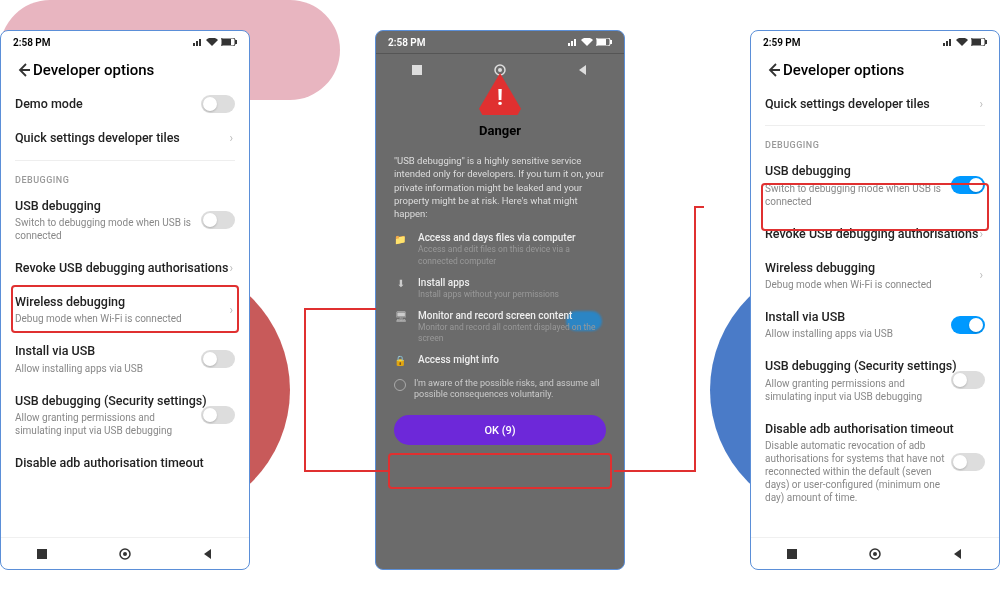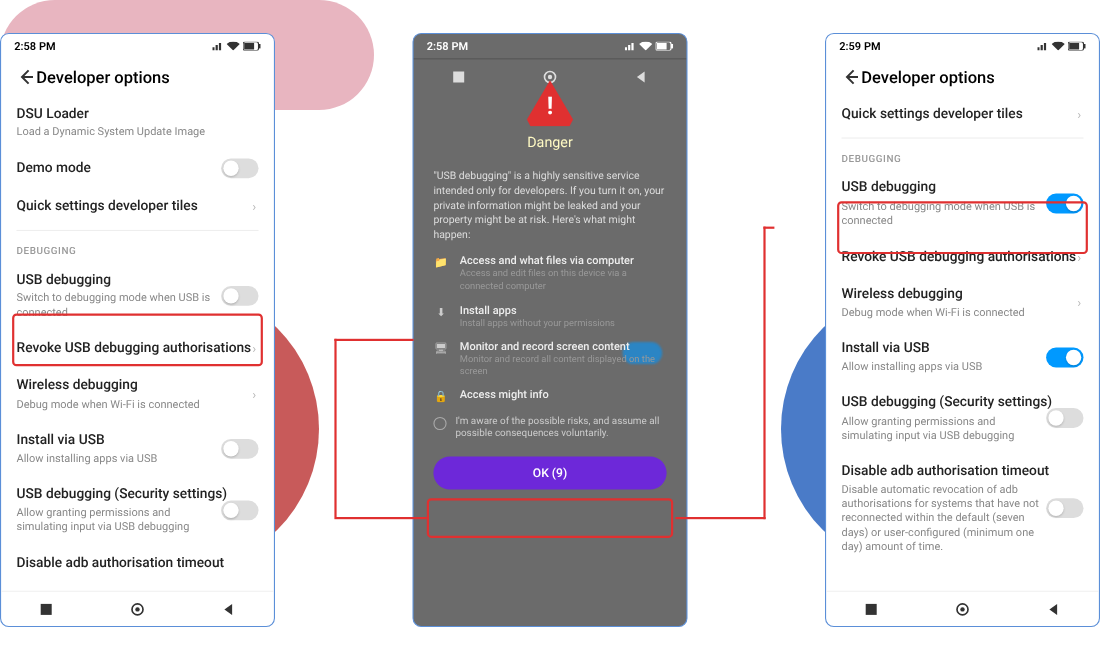--- a/index.html
+++ b/index.html
@@ -30,21 +30,21 @@
 .chevron{position:absolute;right:2px;top:50%;transform:translateY(-50%);color:#bbb;font-size:12px}
 .navbar{height:32px;display:flex;justify-content:space-around;align-items:center;border-top:1px solid #f0f0f0}
 .dark .navbar{border-top:1px solid #555}
 .nav-btn{width:14px;height:14px}
 .highlight{border:2px solid #E03030;border-radius:4px;position:absolute;pointer-events:none;z-index:5}
 .connector{position:absolute;background:#E03030;z-index:3}
 
 .dialog-overlay{position:absolute;inset:22px 0 32px 0;display:flex;flex-direction:column;align-items:center;padding:20px 18px 10px}
 .warn-icon{width:42px;height:42px;background:#E03030;border-radius:4px;position:relative;clip-path:polygon(50% 0,100% 85%,92% 100%,8% 100%,0 85%);display:flex;align-items:center;justify-content:center;margin-bottom:8px}
 .warn-icon span{color:#fff;font-size:22px;font-weight:700;margin-top:6px}
-.dialog-title{color:#fef9c3;font-size:13px;font-weight:400;margin-bottom:16px}
+.dialog-title{color:#000000;font-size:13px;font-weight:700;margin-bottom:16px}
 .dialog-text{color:#ddd;font-size:9.5px;line-height:1.4;margin-bottom:12px}
 .risk-item{display:flex;gap:10px;margin-bottom:10px;align-items:flex-start}
 .risk-icon{width:14px;height:14px;flex-shrink:0;display:flex;align-items:center;justify-content:center;color:#ccc;font-size:10px}
 .risk-title{color:#eee;font-size:10px;font-weight:500}
 .risk-sub{color:#999;font-size:8.5px;line-height:1.3;margin-top:1px}
 .checkbox-row{display:flex;gap:8px;align-items:flex-start;margin-top:8px}
 .checkbox{width:12px;height:12px;border:1.5px solid #aaa;border-radius:50%;flex-shrink:0;margin-top:1px}
 .check-text{color:#ccc;font-size:9px;line-height:1.3}
 .dialog-btns{display:flex;gap:10px;margin-top:14px;width:100%}
 .dbtn{flex:1;height:30px;border-radius:16px;display:flex;align-items:center;justify-content:center;font-size:11px;font-weight:500}
@@ -82,24 +82,20 @@
     <div class="back">
           <svg width="16" height="16" viewBox="0 0 16 16">
             <path d="M10 2L4 8l6 6" stroke="#333" stroke-width="1.8" fill="none"></path>
             <path d="M4 8h10" stroke="#333" stroke-width="1.8"></path>
           </svg>
         </div>
     <div class="title">Developer options</div>
   </div>
   <div class="content">
     <div class="item">
-      <div class="item-title">DSU Loader</div>
-      <div class="item-sub">Load a Dynamic System Update Image</div>
-    </div>
-    <div class="item">
       <div class="item-title">Demo mode</div>
       <div class="toggle"></div>
     </div>
     <div class="item">
       <div class="item-title">Quick settings developer tiles</div>
       <span class="chevron">›</span>
     </div>
     <div class="divider"></div>
     <div class="section-label">DEBUGGING</div>
     <div class="item" style="position:relative">
@@ -166,21 +162,21 @@
   <div class="dialog-overlay">
     <div class="warn-icon">
           <span>!</span>
         </div>
     <div class="dialog-title">Danger</div>
     <div class="dialog-text">"USB debugging" is a highly sensitive service intended only for developers. If you turn it on, your private information might be leaked and your property might be at risk. Here's what might happen:</div>
     <div style="width:100%">
       <div class="risk-item">
         <div class="risk-icon">📁</div>
         <div>
-              <div class="risk-title">Access and what files via computer</div>
+              <div class="risk-title">Access and days files via computer</div>
               <div class="risk-sub">Access and edit files on this device via a connected computer</div>
             </div>
       </div>
       <div class="risk-item">
         <div class="risk-icon">⬇</div>
         <div>
               <div class="risk-title">Install apps</div>
               <div class="risk-sub">Install apps without your permissions</div>
             </div>
       </div>

